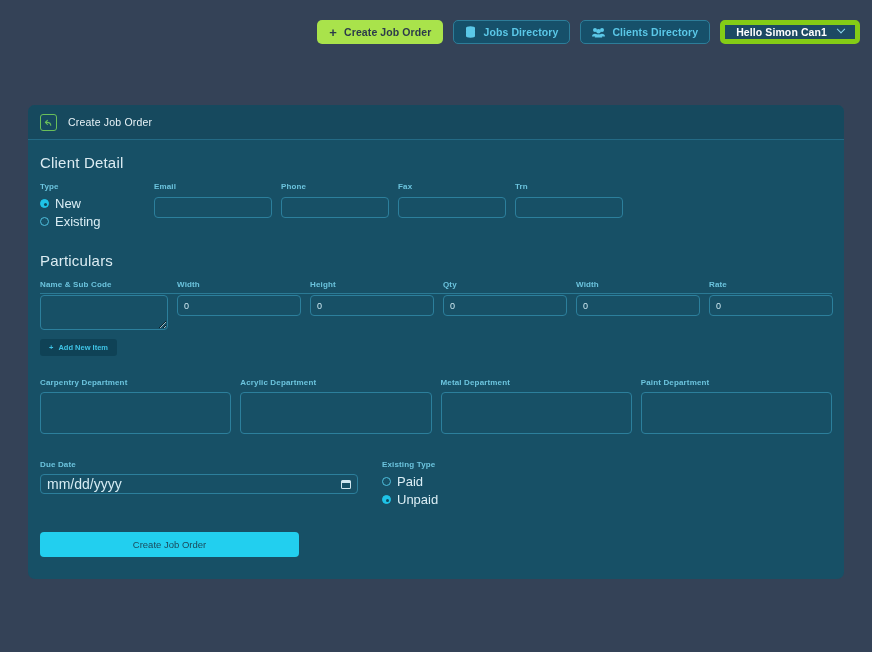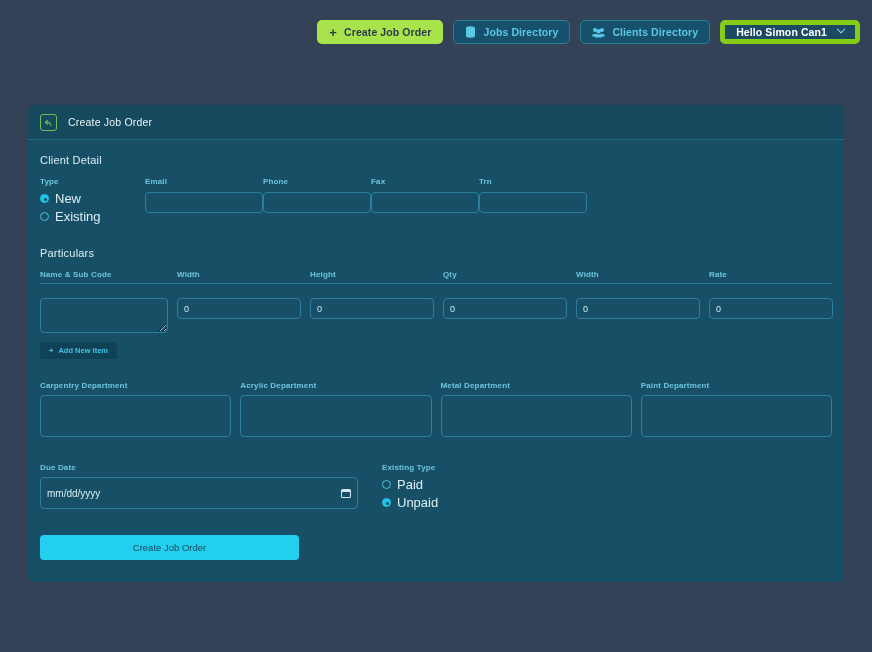--- a/index.html
+++ b/index.html
@@ -88,21 +88,21 @@
   }
   .card-head-title {
     font-size: 10.5px;
     color: #e8f3f7;
     letter-spacing: .2px;
   }
 
   .card-body { padding: 14px 12px 22px 12px; }
 
   .section-title {
-    font-size: 11px;
+    font-size: 15px;
     color: #dcecf2;
     margin: 0 0 11px 0;
     letter-spacing: .2px;
   }
 
   .lbl {
     font-size: 8px;
     color: #6cc4de;
     font-weight: bold;
     display: block;
@@ -121,21 +121,21 @@
     font-family: "Liberation Sans", sans-serif;
     padding: 0 6px;
     outline: none;
   }
   .fld::placeholder { color: #bcd9e4; }
 
   
   .client-row {
     display: grid;
     grid-template-columns: 105px 118px 108px 108px 108px 108px 108px;
-    gap: 0;
+    gap: 9px;
     align-items: start;
   }
   .radio-line {
     display: flex;
     align-items: center;
     gap: 6px;
     margin-bottom: 3px;
     cursor: pointer;
   }
   .radio {
@@ -158,21 +158,21 @@
   .radio-lbl { font-size: 13px; color: #dbeef5; }
 
   
   .particulars { margin-top: 20px; }
   .part-row {
     display: grid;
     grid-template-columns: 128px 124px 124px 124px 124px 124px 22px;
     gap: 9px;
     align-items: start;
   }
-  .part-head { border-bottom: 1px solid #2b7a95; padding-bottom: 4px; margin-bottom: 14px; }
+  .part-head { border-bottom: 1px solid #2b7a95; padding-bottom: 4px; margin-bottom: 1px; }
   .txtarea {
     width: 100%;
     height: 35px;
     background: transparent;
     border: 1px solid #2c7f9c;
     border-radius: 4px;
     color: #cfe9f2;
     font-size: 9px;
     font-family: "Liberation Sans", sans-serif;
     padding: 4px 6px;
@@ -225,26 +225,26 @@
   
   .foot-row {
     margin-top: 22px;
     display: flex;
     gap: 24px;
     align-items: flex-start;
   }
   .due-wrap { width: 318px; }
   .date-fld {
     width: 100%;
-    height: 32px;
+    height: 20px;
     background: transparent;
     border: 1px solid #2c7f9c;
     border-radius: 4px;
     color: #d6ecf4;
-    font-size: 10px;
+    font-size: 14px;
     font-family: "Liberation Sans", sans-serif;
     padding: 0 6px;
     display: flex;
     align-items: center;
     justify-content: space-between;
     cursor: pointer;
   }
   .cal-ico {
     width: 10px; height: 9px;
     border: 1px solid #cfe6ef;

